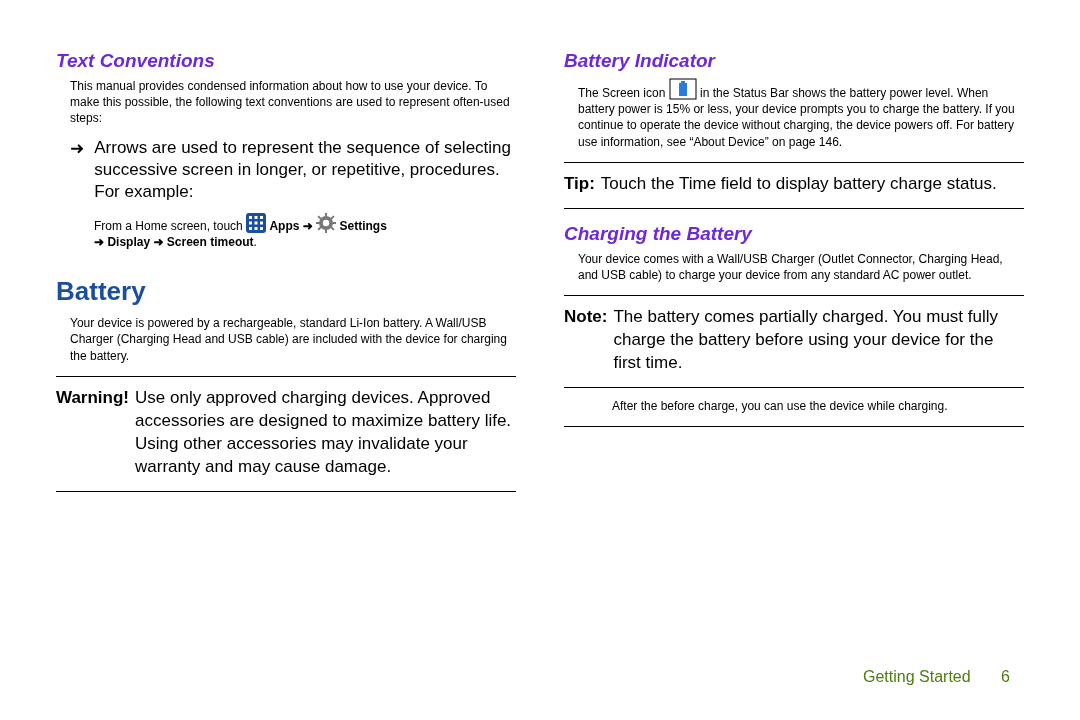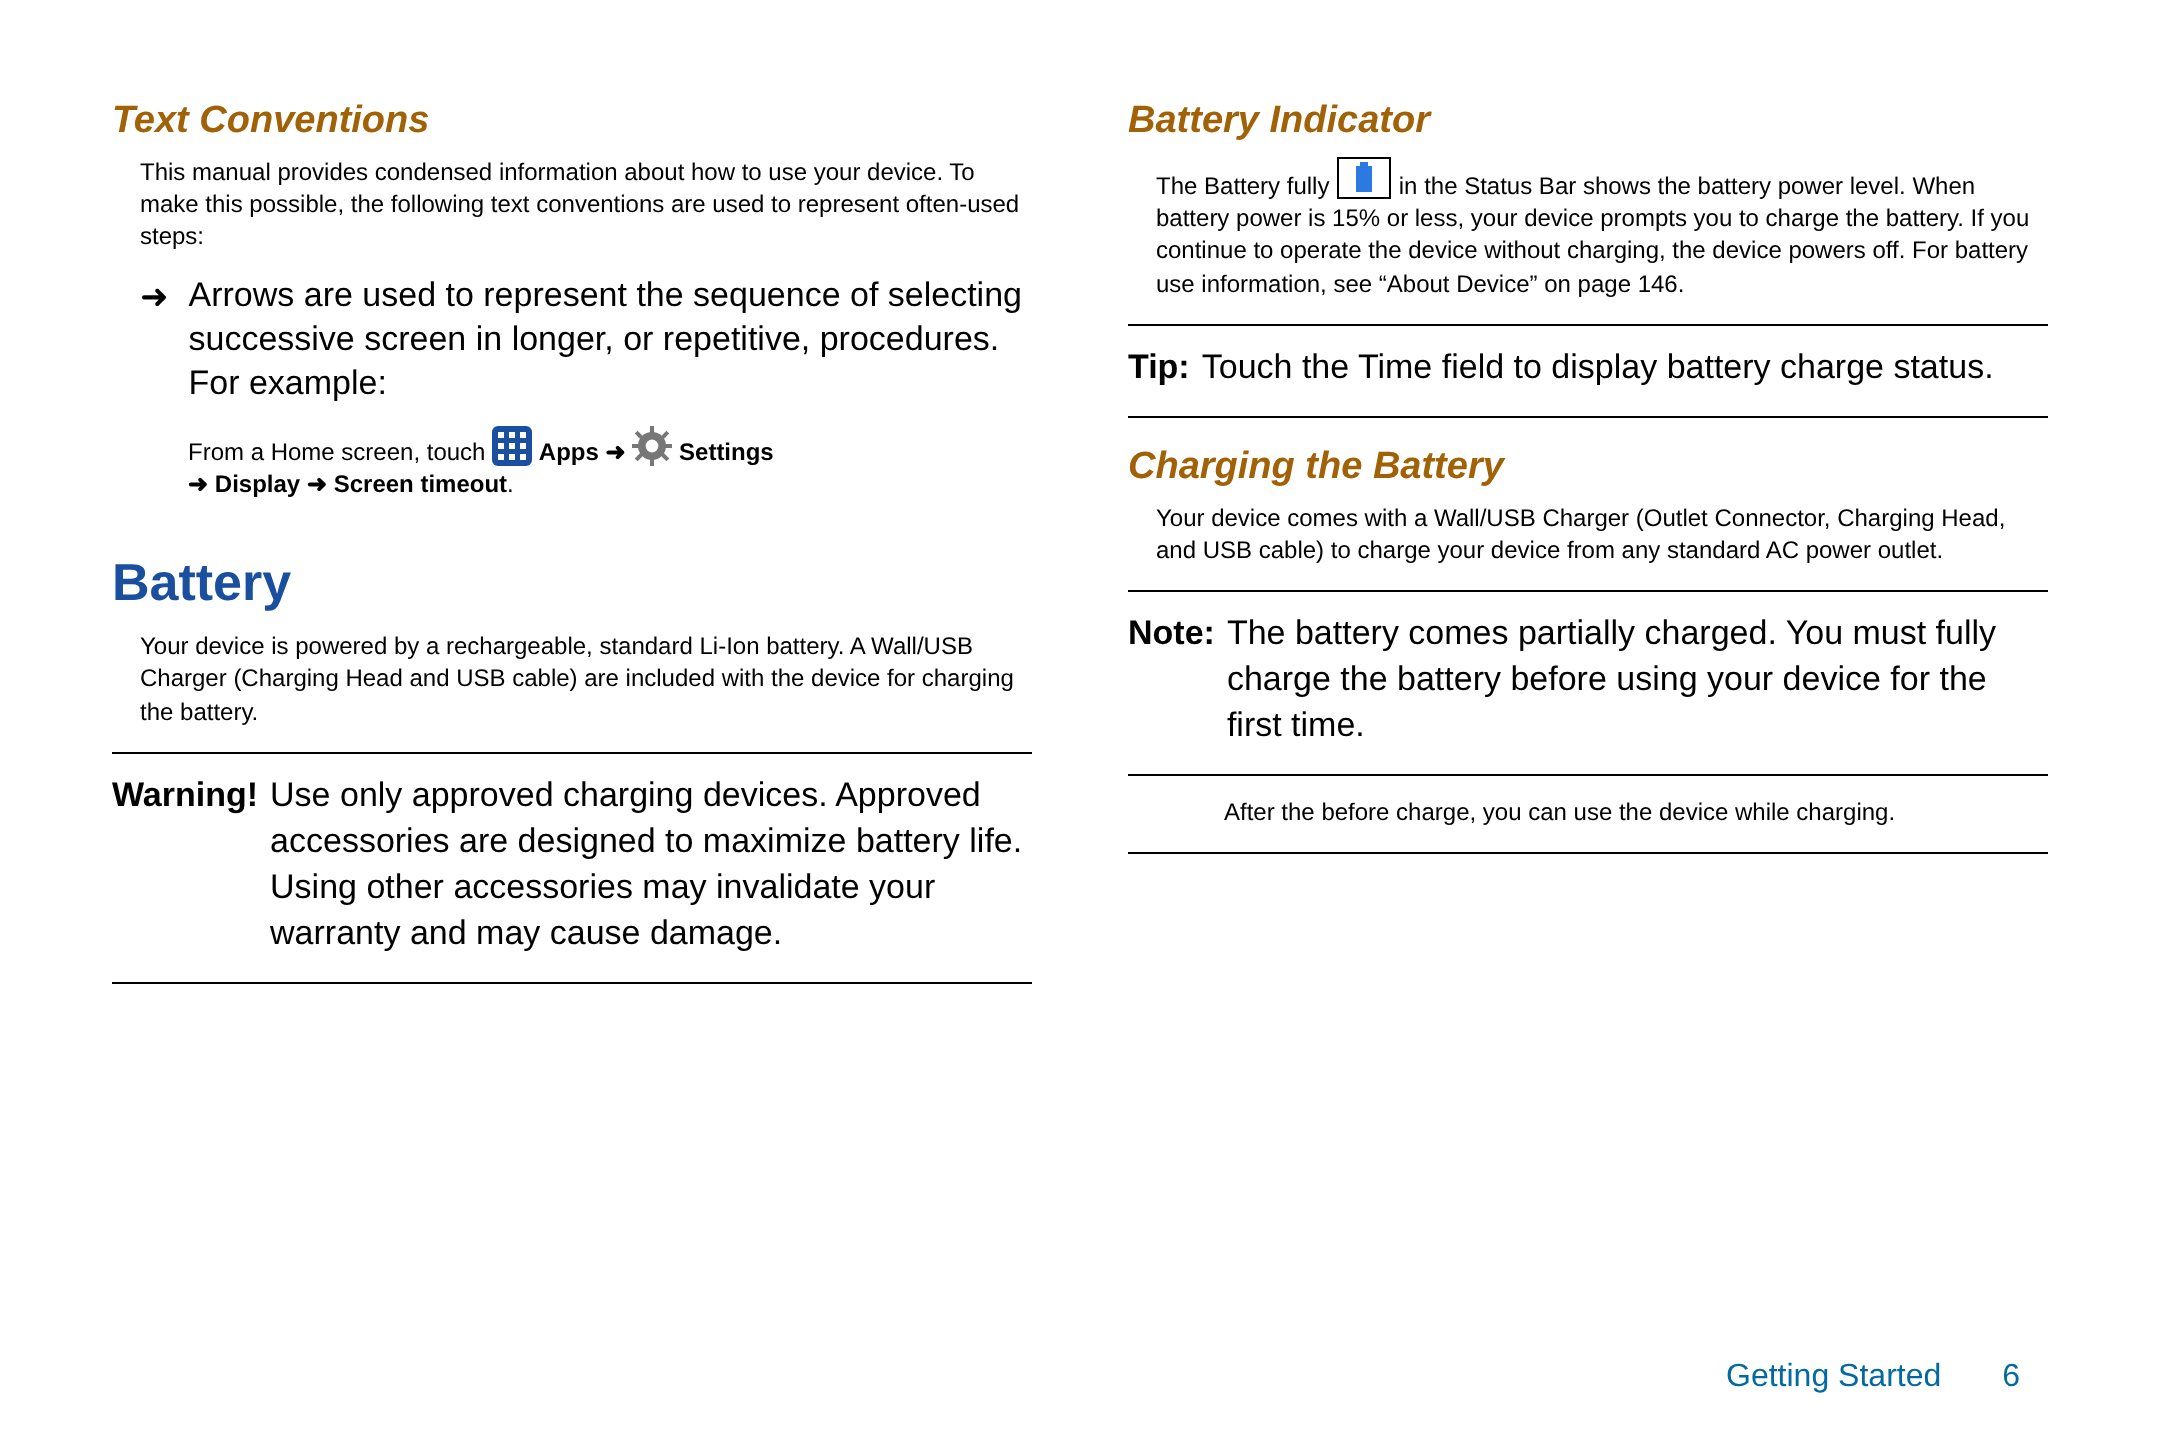--- a/index.html
+++ b/index.html
@@ -20,21 +20,21 @@
   }
   .cols {
     display: flex;
     gap: 48px;
   }
   .col {
     flex: 1;
     min-width: 0;
   }
   .h3 {
-    color: #a16207;
+    color: #6d28d9;
     font-style: italic;
     font-weight: bold;
     font-size: 19px;
     margin: 0 0 6px 0;
   }
   .h2 {
     color: #1a4fa0;
     font-weight: bold;
     font-size: 26px;
     margin: 26px 0 8px 0;
@@ -67,24 +67,24 @@
     display: flex;
     gap: 6px;
     font-size: 17px;
     line-height: 1.35;
     margin: 0 0 10px 0;
   }
   .note-label { font-weight: bold; white-space: nowrap; }
   .note-body { flex: 1; }
   .footer {
     position: absolute;
-    bottom: 22px;
+    bottom: 34px;
     right: 70px;
     font-size: 16px;
-    color: #0369a1;
+    color: #4d7c0f;
   }
   .footer .pn { margin-left: 26px; }
 
   .apps-icon, .settings-icon, .battery-icon {
     display: inline-block;
     vertical-align: -3px;
   }
   .apps-icon svg, .settings-icon svg, .battery-icon svg { display:block; }
 </style>
 </head>
@@ -160,21 +160,21 @@
       </div>
 
       <div class="rule"></div>
     </div>
 
     <div class="col">
 
       <div class="h3">Battery Indicator</div>
 
       <p class="para indent">
-        <span>The Battery fully</span>
+        <span>The Screen icon</span>
         <span class="battery-icon">
           <svg width="28" height="22" viewBox="0 0 28 22">
             <rect x="1" y="1" width="26" height="20" fill="none" stroke="#000" stroke-width="1"></rect>
             <rect x="12" y="3" width="4" height="2" fill="#2a7ae2"></rect>
             <rect x="10" y="5" width="8" height="13" fill="#2a7ae2"></rect>
           </svg>
         </span>
         <span>in the Status Bar shows the battery power level. When battery power is 15% or less, your device prompts you to charge the battery. If you continue to operate the device without charging, the device powers off. For battery use information, see </span><span class="ital">“About Device”</span><span> on page 146.</span>
       </p>
 

